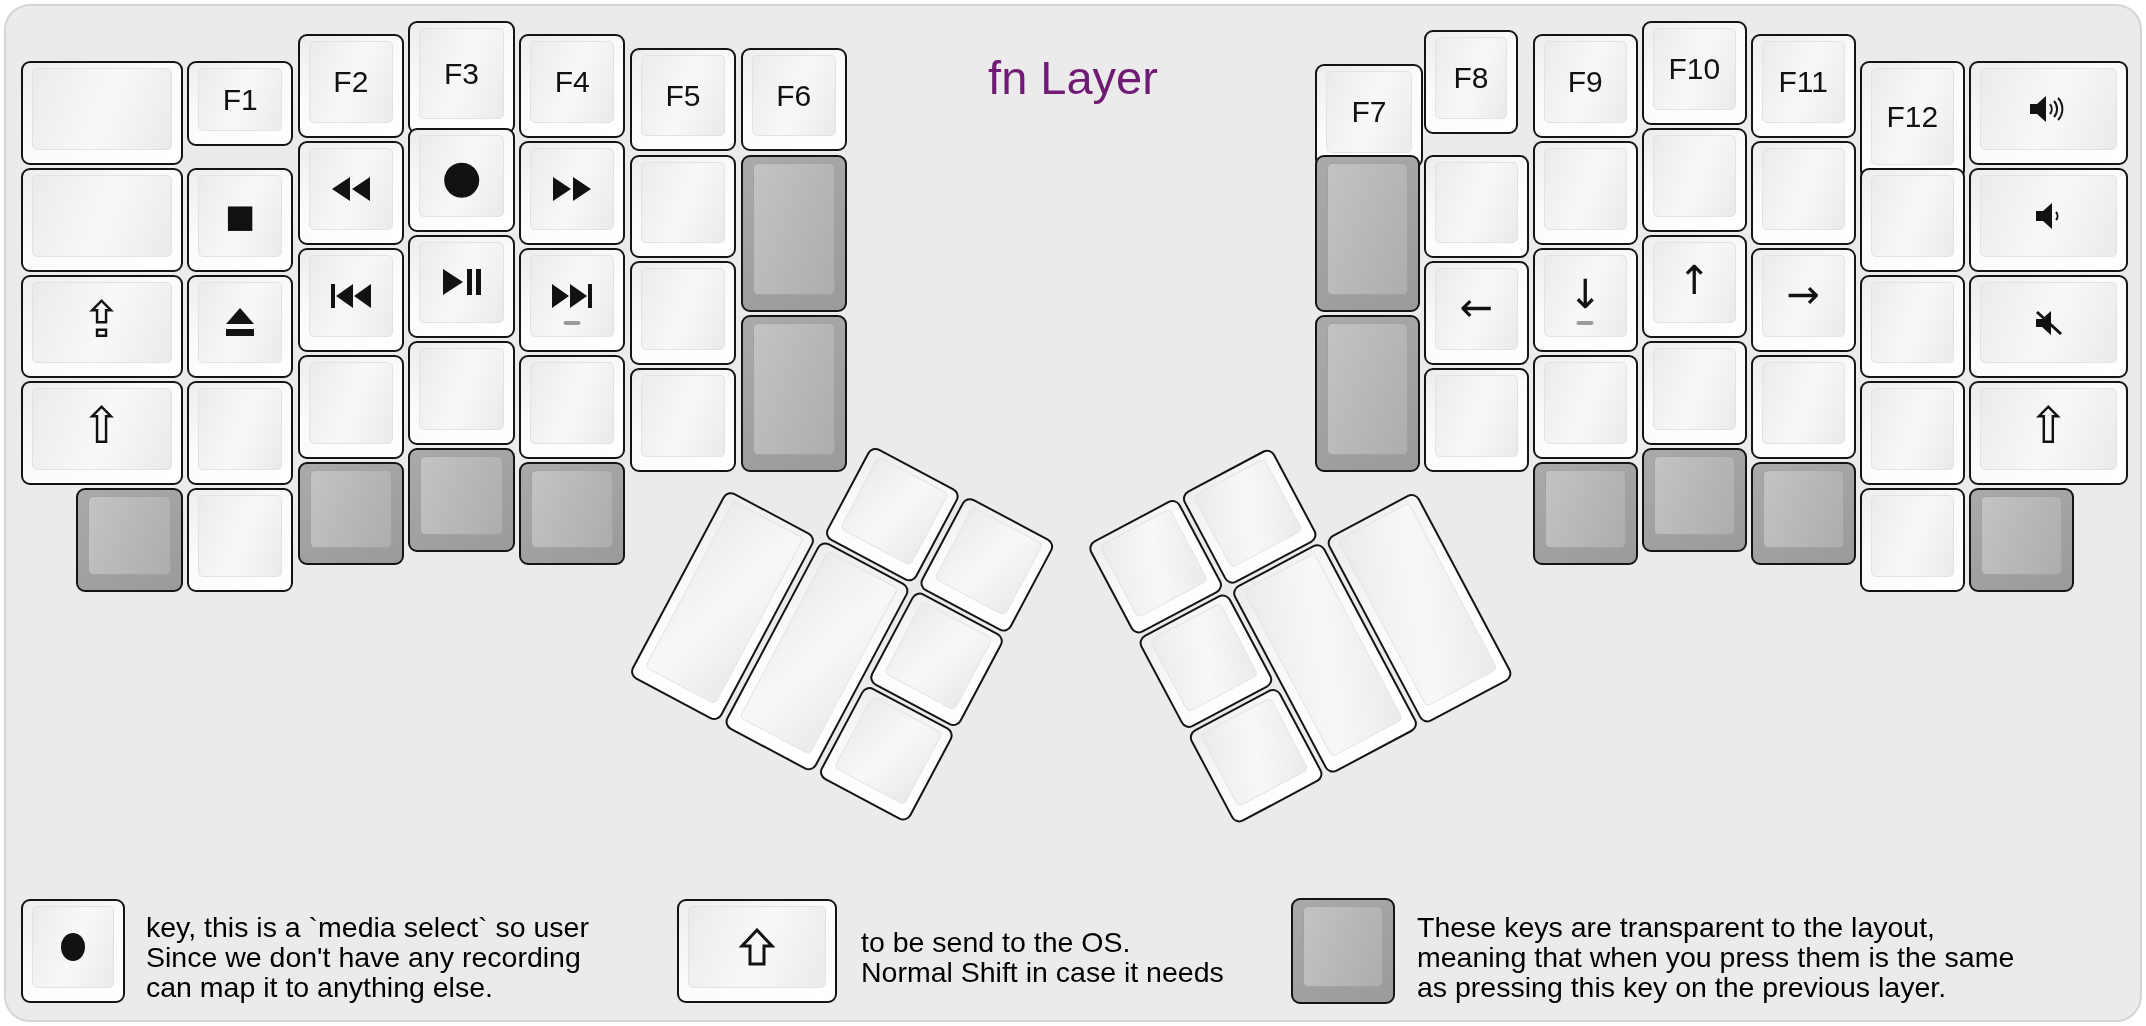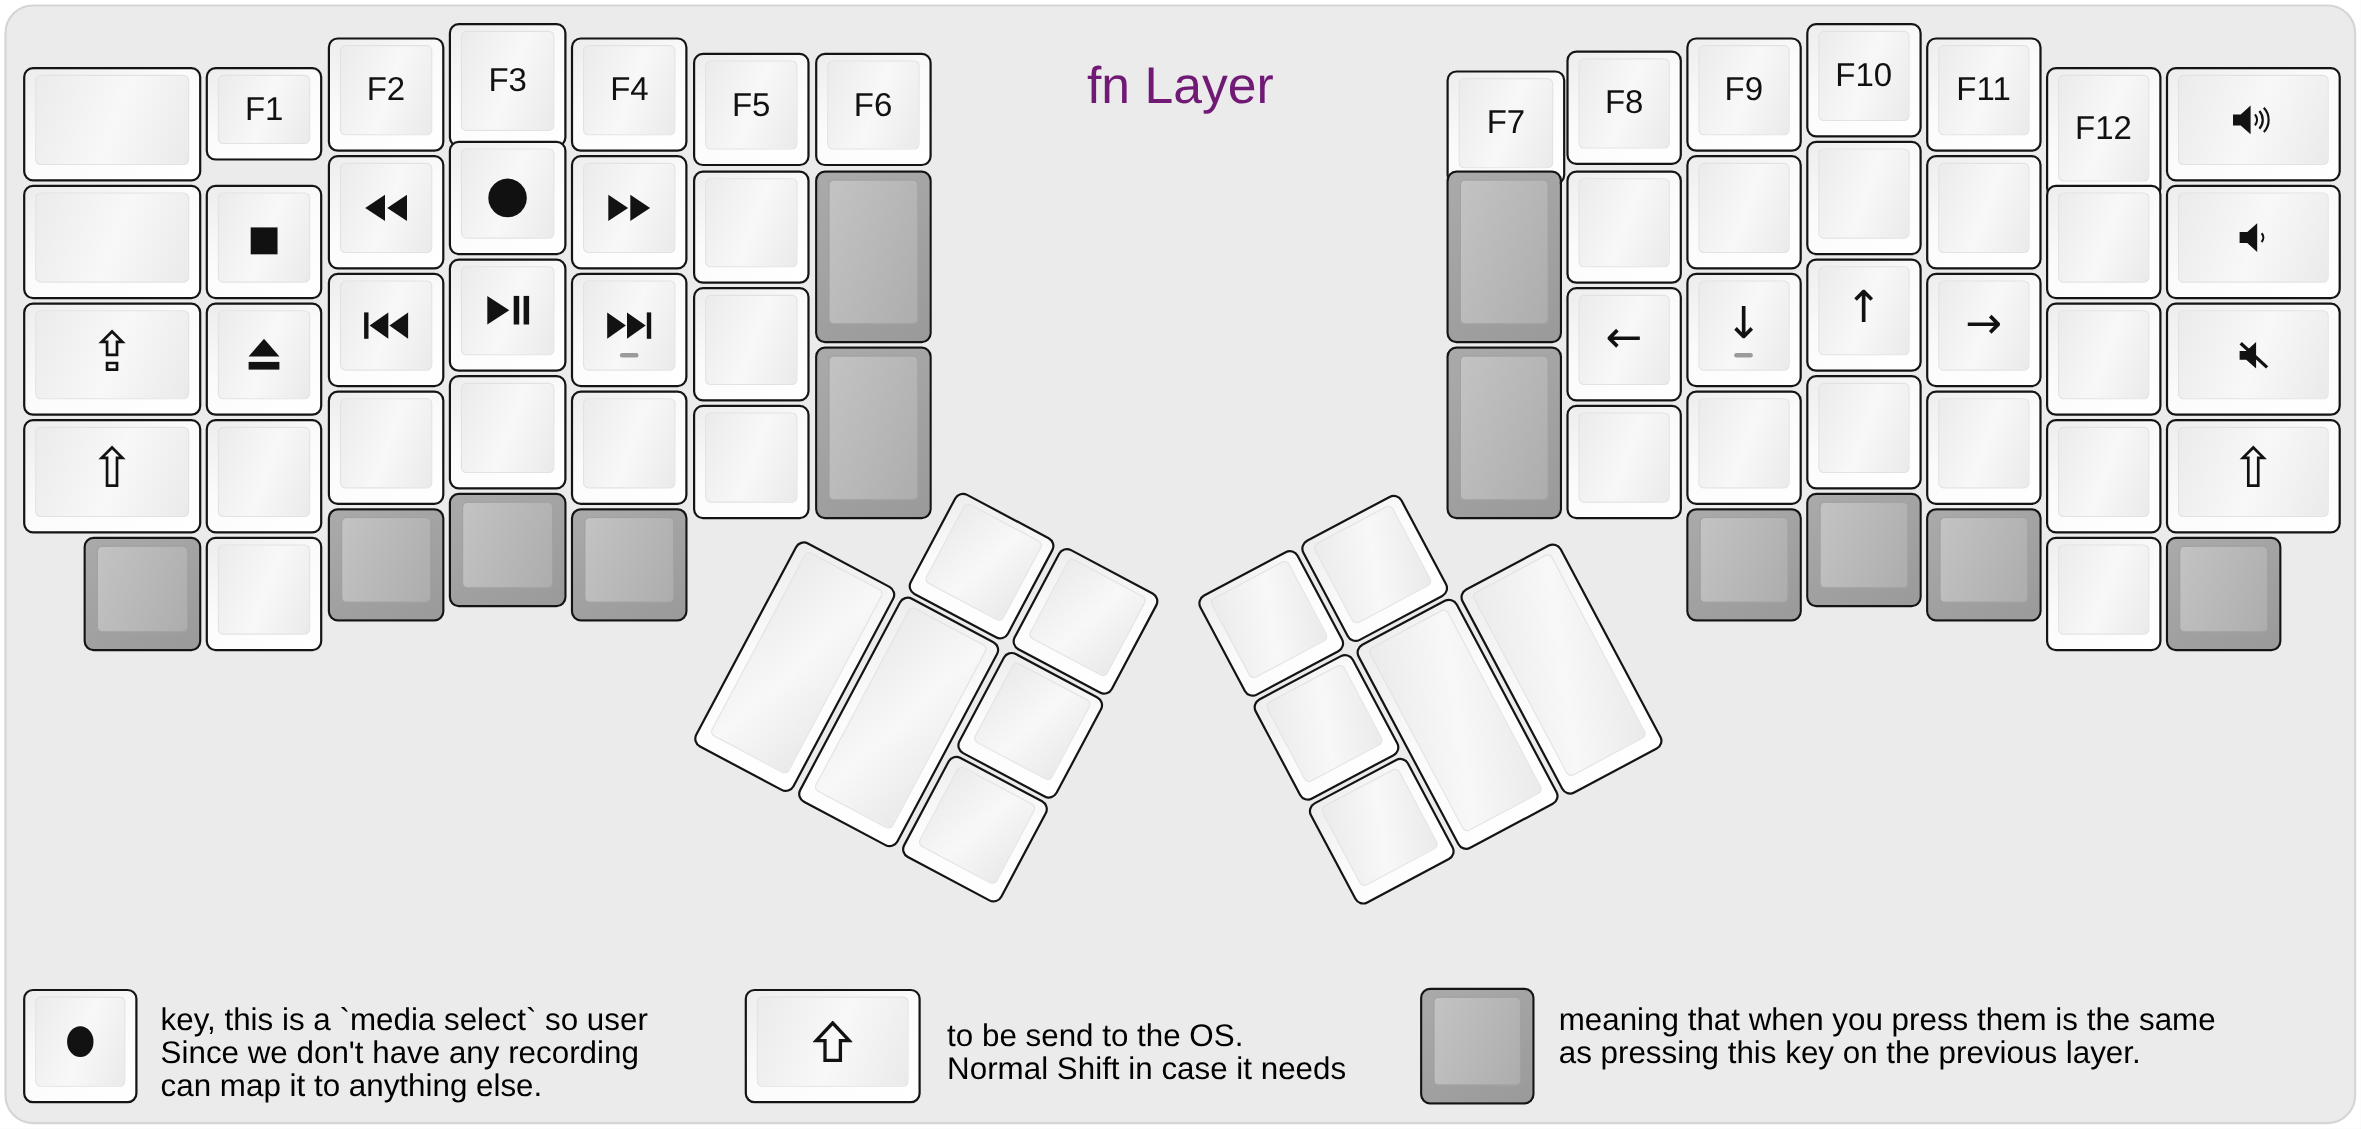--- a/index.html
+++ b/index.html
@@ -217,21 +217,21 @@
         <div class="top">
           <span class="flabel">F7</span>
         </div>
       </div>
       <div class="key gray" style="left: 1315px; top: 154.5px; width: 104.5px; height: 157.2px;">
         <div class="top"></div>
       </div>
       <div class="key gray" style="left: 1315px; top: 314.7px; width: 104.5px; height: 157.2px;">
         <div class="top"></div>
       </div>
-      <div class="key" style="left: 1424px; top: 46px; width: 105px; height: 103.8px;">
+      <div class="key" style="left: 1424px; top: 30px; width: 94px; height: 103.8px;">
         <div class="top">
           <span class="flabel">F8</span>
         </div>
       </div>
       <div class="key" style="left: 1424px; top: 154.5px; width: 104.5px; height: 103.8px;">
         <div class="top"></div>
       </div>
       <div class="key" style="left: 1424px; top: 261.3px; width: 104.5px; height: 103.8px;">
         <div class="top">
           <span class="sym arrow">←</span>
@@ -421,17 +421,18 @@
         </div>
       </div>
       <div class="legend-text" style="left: 861px; top: 927px;">
         <div>to be send to the OS.</div>
         <div>Normal Shift in case it needs</div>
       </div>
       <div class="key gray" style="left: 1291px; top: 898px; width: 104px; height: 106px;">
         <div class="top"></div>
       </div>
       <div class="legend-text" style="left: 1417px; top: 912px;">
+        <div>These keys are transparent to the layout,</div>
         <div>meaning that when you press them is the same</div>
         <div>as pressing this key on the previous layer.</div>
       </div>
     </div>
 </div>
 
 </body></html>

